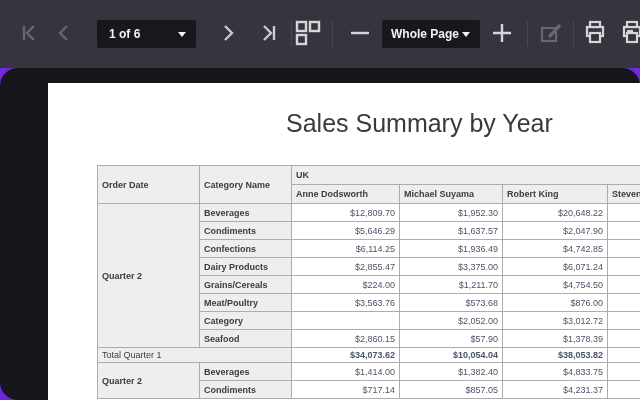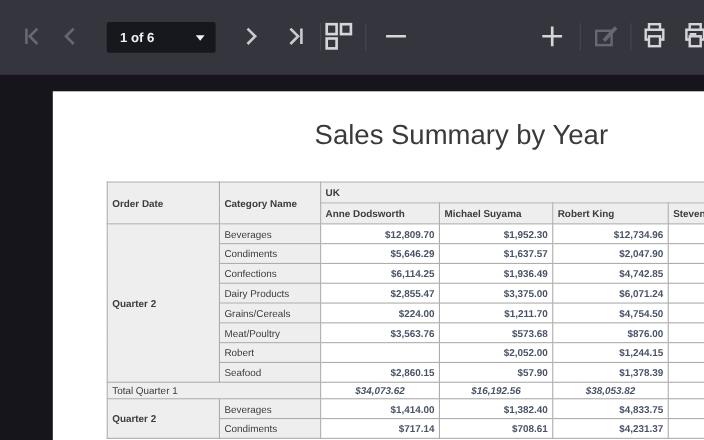--- a/index.html
+++ b/index.html
@@ -17,42 +17,42 @@
     display:flex;align-items:center;color:#f2f2f4;font-size:12px;font-weight:700;
     padding-left:12px;box-sizing:border-box;cursor:pointer;
   }
   .caret{position:absolute;right:10px;top:12px;width:0;height:0;
     border-left:4px solid transparent;border-right:4px solid transparent;border-top:5px solid #f2f2f4;}
   .ic{display:block;}
   .stroke-on{stroke:#c9c9cf;}
   .stroke-off{stroke:#67676f;}
   .stroke-br{stroke:#d6d6da;}
   
-  .viewer{position:absolute;left:0;top:68px;width:640px;height:332px;background:#15151b;}
+  .viewer{position:absolute;left:0;top:68px;width:640px;height:332px;background:#15151b;border-radius:18px;}
   .page{position:absolute;left:48px;top:15px;width:860px;height:900px;background:#ffffff;}
   .report-title{
     position:absolute;left:238px;top:26px;width:360px;
     font-size:25px;color:#3a3a3a;font-weight:400;white-space:nowrap;
   }
   
   table.rpt{
     position:absolute;left:49px;top:82px;border-collapse:collapse;table-layout:fixed;
     font-size:9px;color:#3c3c3c;
   }
   table.rpt th,table.rpt td{
     border:1px solid #adadad;box-sizing:border-box;overflow:hidden;white-space:nowrap;
     padding:0 4px;vertical-align:middle;
   }
   table.rpt thead th{background:#eeeeee;font-weight:700;text-align:left;height:19px;color:#3c3c3c;}
-  td.lbl{background:#eeeeee;font-weight:400;height:18px;}
+  td.lbl{background:#eeeeee;font-weight:700;height:18px;}
   td.quarter{background:#eeeeee;font-weight:700;vertical-align:top;padding-top:2px;}
-  td.val{background:#ffffff;text-align:right;font-weight:700;color:#4a5468;height:18px;}
+  td.val{background:#ffffff;text-align:right;font-weight:400;color:#4a5468;height:18px;}
   tr.total td{height:15px;}
   td.total-lbl{background:#eeeeee;font-weight:400;}
-  td.total-val{background:#ffffff;text-align:center;font-weight:700;color:#4a5468;font-style:italic;}
+  td.total-val{background:#ffffff;text-align:right;font-weight:700;color:#4a5468;}
 </style>
 </head>
 <body>
 
 <div class="stage">
 
   <div class="toolbar">
 
     <div class="tb-btn" style="left:16px">
       <svg class="ic" width="22" height="22" viewBox="0 0 22 22" fill="none">
@@ -96,20 +96,24 @@
     </div>
 
     <div class="tb-sep" style="left:332px"></div>
 
     <div class="tb-btn" style="left:346px">
       <svg class="ic" width="24" height="24" viewBox="0 0 24 24" fill="none">
         <path d="M3 12 H21" class="stroke-br" stroke-width="2.4"></path>
       </svg>
     </div>
 
+    <div class="tb-box" style="left:382px;width:98px;padding-left:9px">
+      <span>Whole Page</span>
+      <span class="caret"></span>
+    </div>
 
     <div class="tb-btn" style="left:488px">
       <svg class="ic" width="24" height="24" viewBox="0 0 24 24" fill="none">
         <path d="M3 12 H21 M12 3 V21" class="stroke-br" stroke-width="2.4"></path>
       </svg>
     </div>
 
     <div class="tb-sep" style="left:527px"></div>
 
     <div class="tb-btn" style="left:538px">
@@ -165,21 +169,21 @@
             <th>Robert King</th>
             <th>Steven</th>
           </tr>
         </thead>
         <tbody>
             <tr>
               <td class="quarter" rowspan="8">Quarter 2</td>
               <td class="lbl">Beverages</td>
               <td class="val">$12,809.70</td>
               <td class="val">$1,952.30</td>
-              <td class="val">$12,734.96</td>
+              <td class="val">$20,648.22</td>
               <td class="val"></td>
             </tr>
             <tr>
               <td class="lbl">Condiments</td>
               <td class="val">$5,646.29</td>
               <td class="val">$1,637.57</td>
               <td class="val">$2,047.90</td>
               <td class="val"></td>
             </tr>
             <tr>
@@ -204,52 +208,52 @@
               <td class="val"></td>
             </tr>
             <tr>
               <td class="lbl">Meat/Poultry</td>
               <td class="val">$3,563.76</td>
               <td class="val">$573.68</td>
               <td class="val">$876.00</td>
               <td class="val"></td>
             </tr>
             <tr>
-              <td class="lbl">Robert</td>
+              <td class="lbl">Category</td>
               <td class="val"></td>
               <td class="val">$2,052.00</td>
-              <td class="val">$1,244.15</td>
+              <td class="val">$3,012.72</td>
               <td class="val"></td>
             </tr>
             <tr>
               <td class="lbl">Seafood</td>
               <td class="val">$2,860.15</td>
               <td class="val">$57.90</td>
               <td class="val">$1,378.39</td>
               <td class="val"></td>
             </tr>
             <tr class="total">
               <td class="total-lbl" colspan="2">Total Quarter 1</td>
               <td class="total-val">$34,073.62</td>
-              <td class="total-val">$16,192.56</td>
+              <td class="total-val">$10,054.04</td>
               <td class="total-val">$38,053.82</td>
               <td class="total-val"></td>
             </tr>
             <tr>
               <td class="quarter" rowspan="2">Quarter 2</td>
               <td class="lbl">Beverages</td>
               <td class="val">$1,414.00</td>
               <td class="val">$1,382.40</td>
               <td class="val">$4,833.75</td>
               <td class="val"></td>
             </tr>
             <tr>
               <td class="lbl">Condiments</td>
               <td class="val">$717.14</td>
-              <td class="val">$708.61</td>
+              <td class="val">$857.05</td>
               <td class="val">$4,231.37</td>
               <td class="val"></td>
             </tr>
           </tbody>
       </table>
 
     </div>
   </div>
 </div>
 

